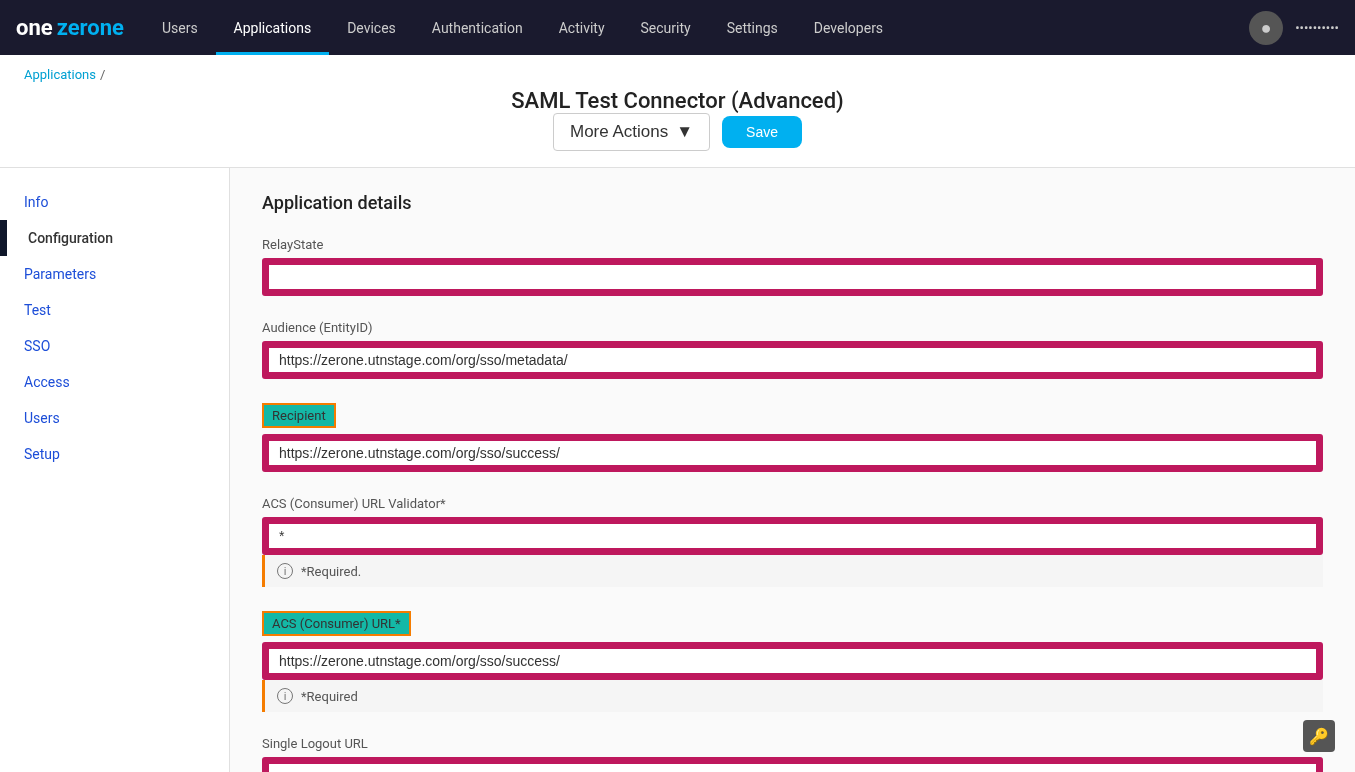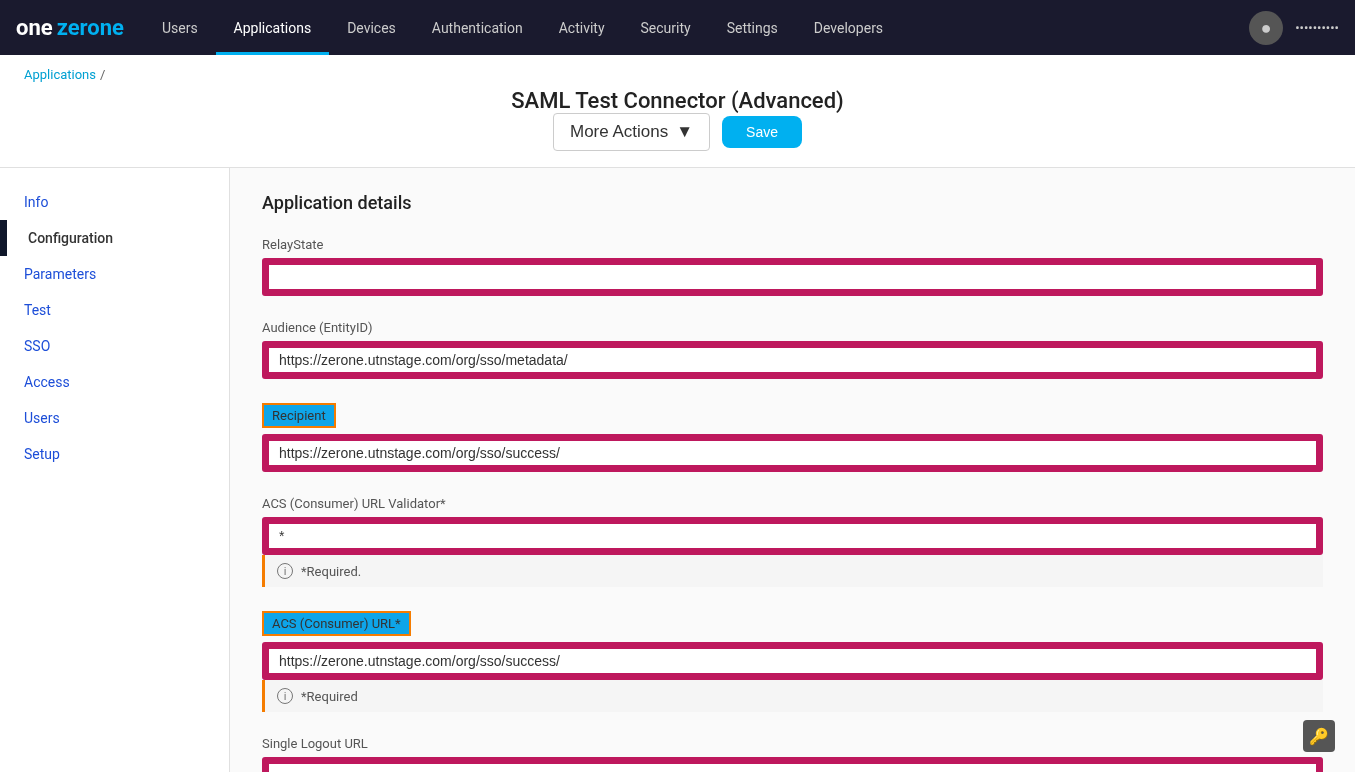--- a/index.html
+++ b/index.html
@@ -225,21 +225,21 @@
       position: relative;
       margin-bottom: 6px;
     }
 
     .label-with-border {
       border: 2px solid #f57c00;
       display: inline-block;
       padding: 3px 8px;
       font-size: 13px;
       color: #333;
-      background: #0ea5e9;
+      background: #14b8a6;
     }
 
     
     .scroll-hint {
       position: fixed;
       bottom: 20px;
       right: 20px;
       width: 32px;
       height: 32px;
       background: #555;

